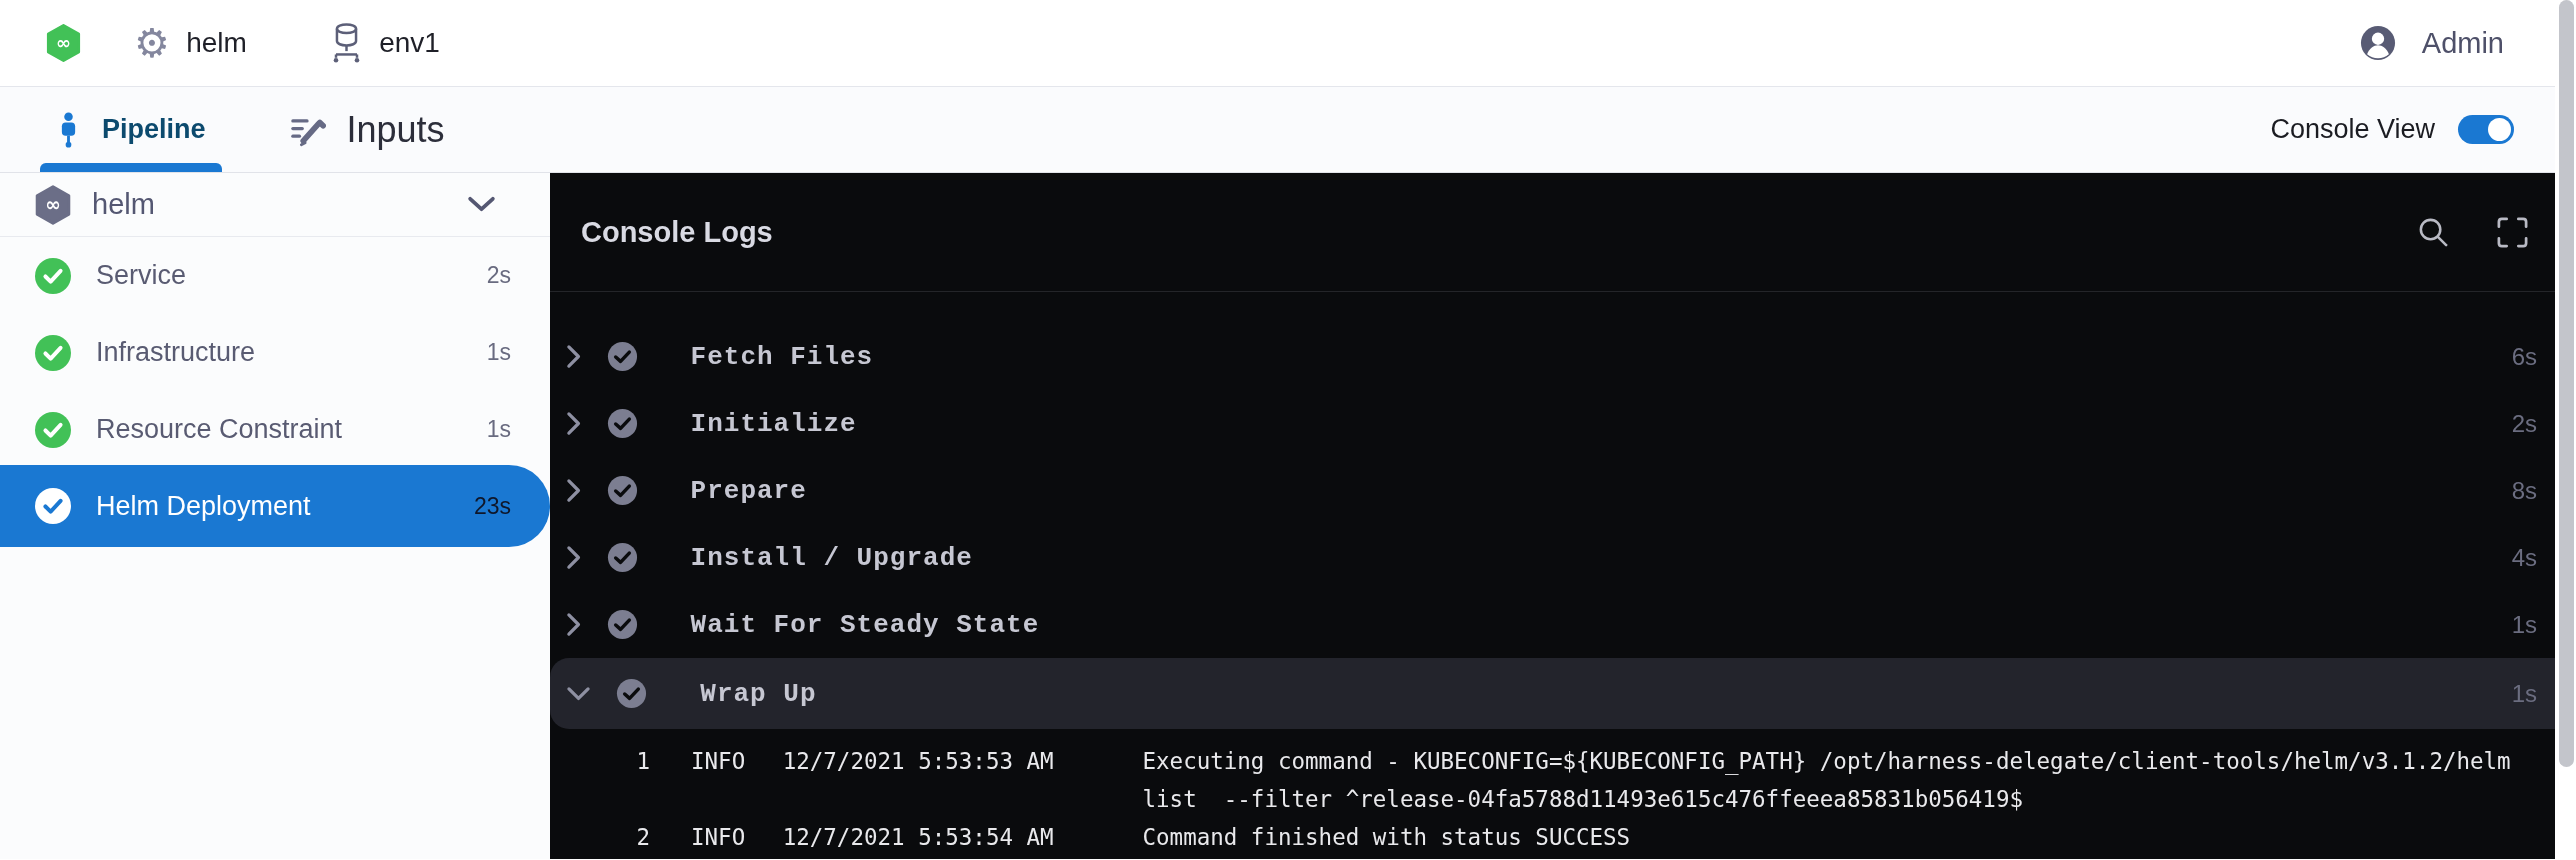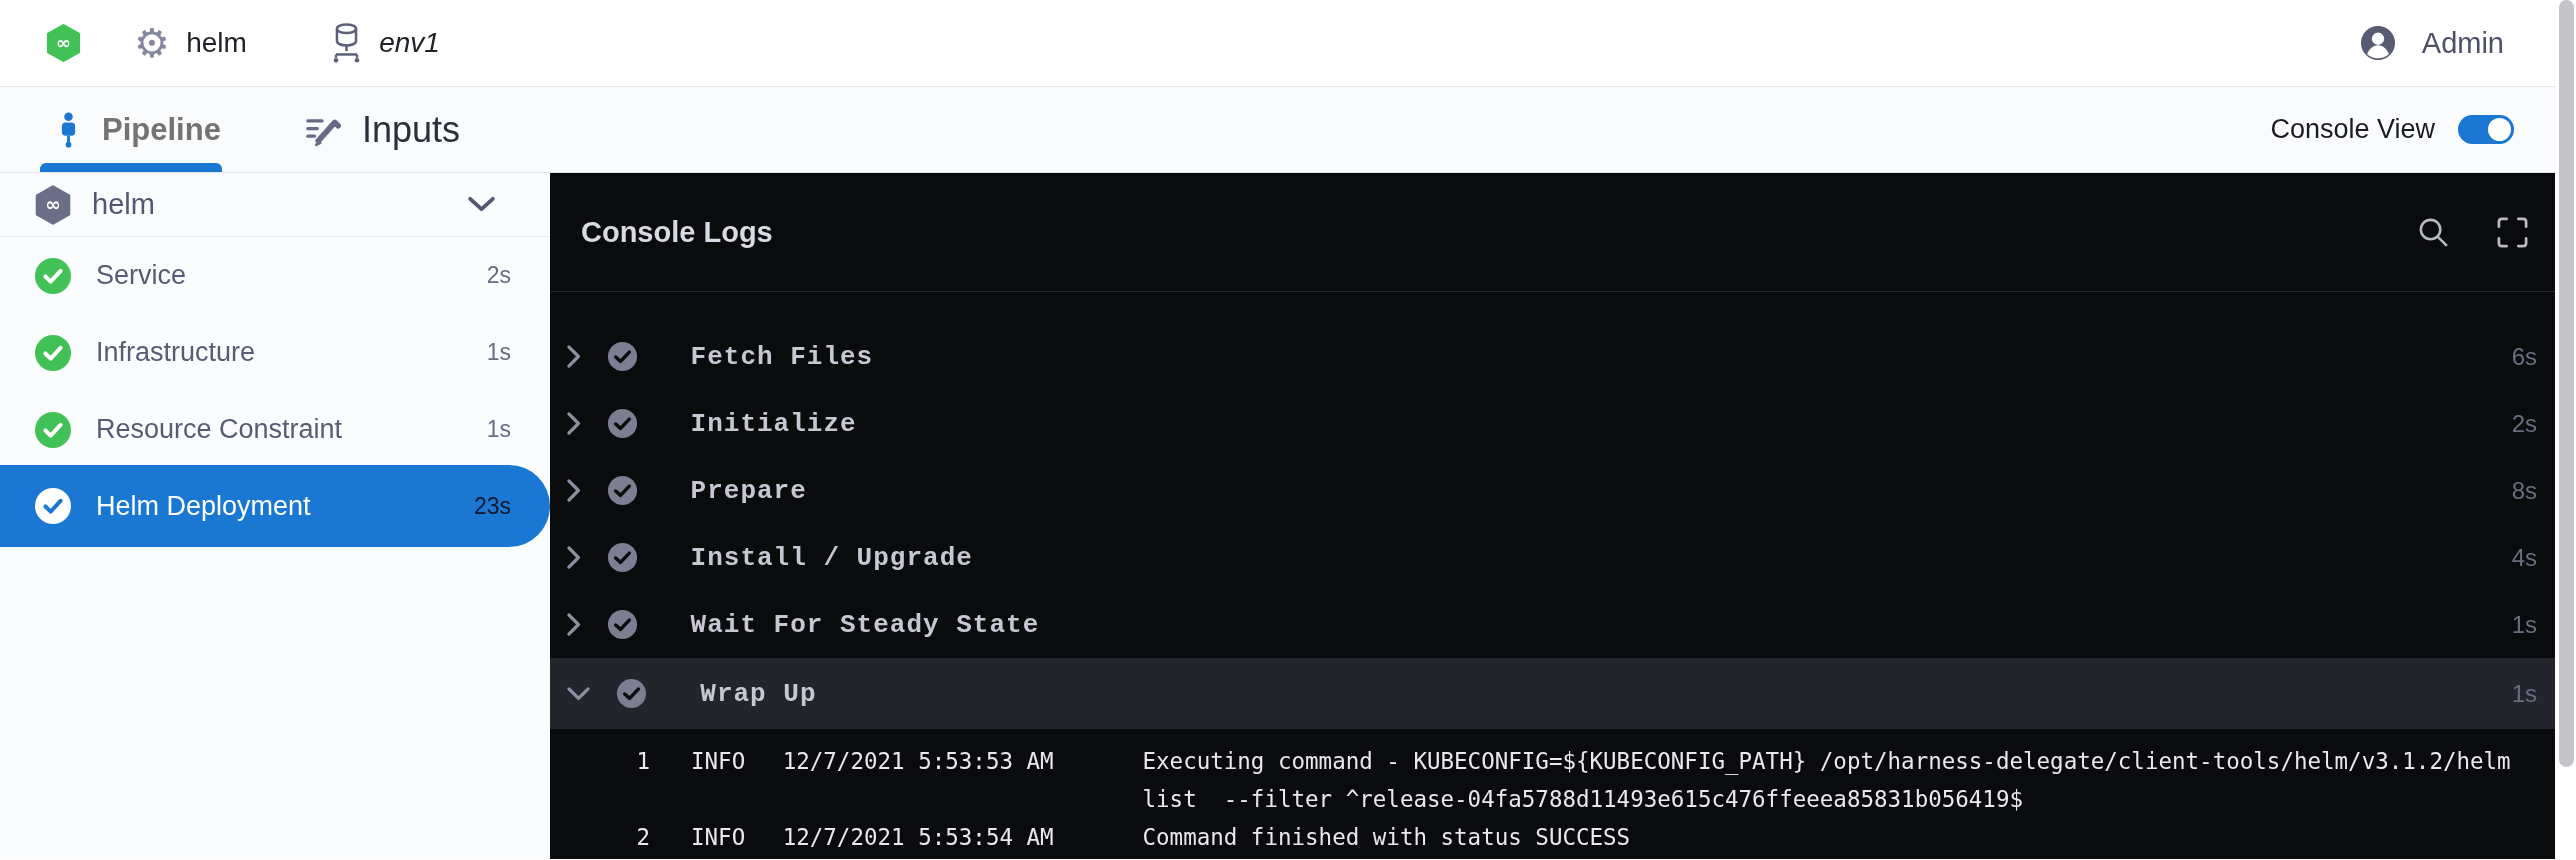--- a/index.html
+++ b/index.html
@@ -7,28 +7,28 @@
 
   
   .topbar { height:87px; background:#ffffff; border-bottom:1px solid #e4e6ec;
             display:flex; align-items:center; padding:0 72px 0 46px; }
   .topbar-left { display:flex; align-items:center; }
   .topbar-right { margin-left:auto; display:flex; align-items:center; gap:26px; }
   .tb-label { font-size:28px; color:#1f2028; }
   .gear-glyph { font-size:40px; color:#84879e; line-height:1; margin-left:53px; }
   .tb-label.project { margin-left:16.3px; }
   .env-icon { margin-left:82px; }
-  .tb-label.env { margin-left:15.3px;font-style:italic; }
+  .tb-label.env { margin-left:15.3px; }
   .admin-label { font-size:29px; color:#4e5069; }
 
   
   .tabbar { height:86px; background:#fafbfd; border-bottom:1px solid #e1e3e9;
             display:flex; align-items:center; padding:0 62px 0 56px; position:relative; }
   .tab { display:flex; align-items:center; gap:21px; cursor:pointer; }
-  .tab-pipeline .tab-label { font-size:31px; font-weight:700; color:#737373; }
+  .tab-pipeline .tab-label { font-size:27px; font-weight:700; color:#0c4a6e; }
   .tab-inputs { margin-left:84px; }
   .tab-inputs .tab-label { font-size:36px; font-weight:500; color:#2c2e3a; }
   .tab-underline { position:absolute; left:40px; bottom:0; width:182px; height:8.6px;
                    background:#1a78d2; border-radius:5.8px 5.8px 0 0; }
   .consoleview { margin-left:auto; display:flex; align-items:center; gap:23px; }
   .consoleview-label { font-size:27px; color:#1b1c22;margin-left:32px; }
   .toggle { width:56px; height:29px; border-radius:14.4px; background:#1a78d2; position:relative; cursor:pointer; }
   .toggle-knob { position:absolute; right:2.9px; top:2.9px; width:23px; height:23px; border-radius:50%; background:#ffffff; }
 
   
@@ -53,21 +53,21 @@
                     border-bottom:1px solid #242529; flex:none; }
   .console-title { font-size:29px; font-weight:700; color:#d9dae3; }
   .console-actions { margin-left:auto; display:flex; align-items:center; gap:44px; }
   .steps { margin-top:31px; flex:none; }
   .log-step { height:67px; display:flex; align-items:center; padding:0 39px 0 16.3px; cursor:pointer; }
   .log-step .chev { flex:none; }
   .log-step .status { margin-left:24px; flex:none; }
   .log-step .name { margin-left:52px; font-family:"Liberation Mono", monospace; font-weight:600;
                     letter-spacing:1px; font-size:26px; color:#c6c7d2; }
   .log-step .dur { margin-left:auto; font-size:24px; color:#6b6d80; font-family:"Liberation Sans", sans-serif; }
-  .log-step.expanded { background:#23242c; border-radius:0; height:71px; }
+  .log-step.expanded { background:#23242c; border-radius:19px; height:71px; }
 
   
   .loglines { padding:13.4px 19px 0 38px; font-family:"DejaVu Sans Mono", monospace; font-size:22.5px;
               color:#e9e9ec; }
   .logrow { display:grid; grid-template-columns:62px 125px 355px 1fr; line-height:38px; }
   .logrow .num { text-align:right; }
   .logrow .level { padding-left:41px; }
   .logrow .time { padding-left:7.7px; }
   .logrow .msg { padding-left:12.5px; white-space:pre-wrap; word-break:break-all; }
 

